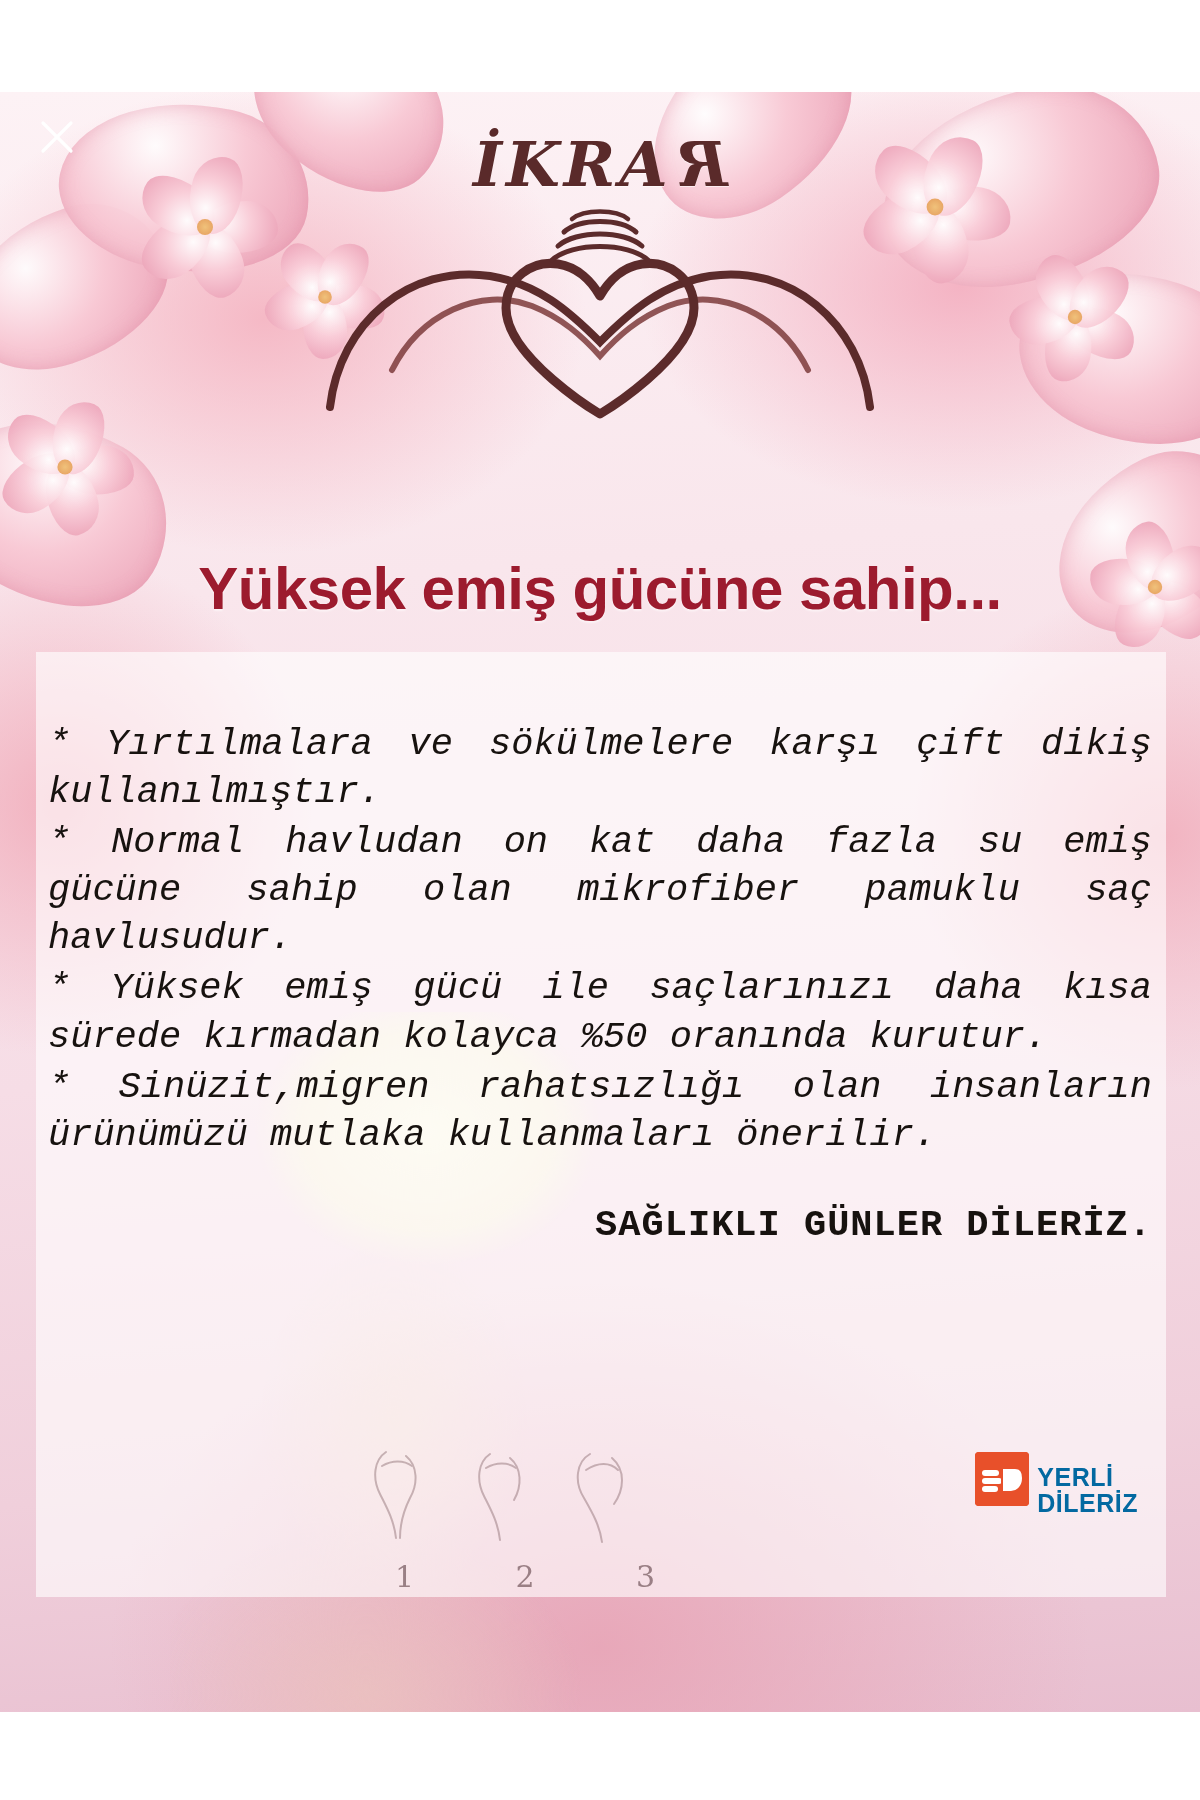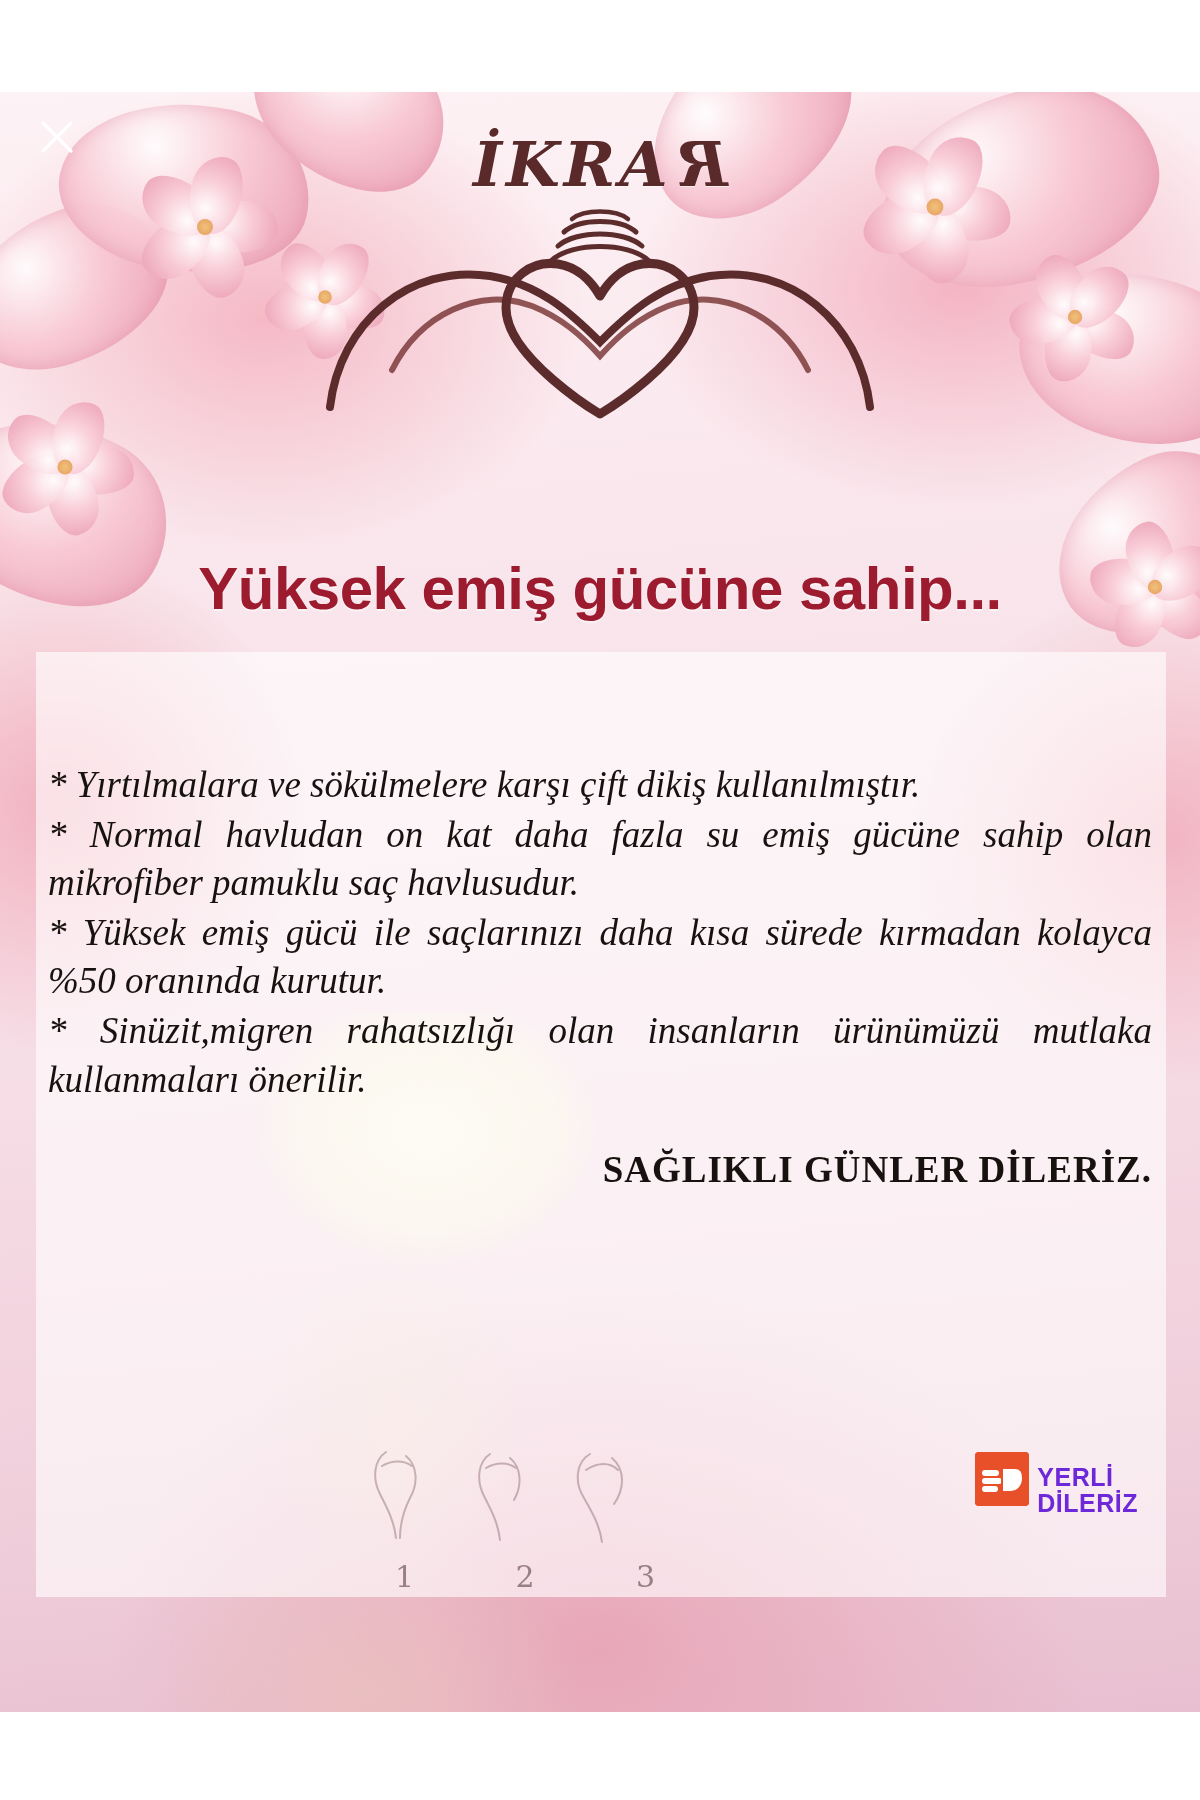--- a/index.html
+++ b/index.html
@@ -175,27 +175,26 @@
     z-index: 12;
   }
 
   
   .copy {
     position: absolute;
     left: 48px;
     top: 628px;
     width: 1104px;
     z-index: 14;
-    font-family: Liberation Serif, serif;
+    font-family: Liberation Mono, monospace;
     font-style: italic;
     font-size: 37px;
     line-height: 1.30;
     color: #17120f;
     text-align: justify;
-    margin-top: 41px;
   }
   .copy p {
     margin: 0 0 2px 0;
     text-align: justify;
     text-justify: inter-word;
   }
   .copy p:last-child { text-align: right; }
   .copy .closing {
     margin-top: 42px;
     font-style: italic;
@@ -226,21 +225,21 @@
     border-radius: 4px;
     position: relative;
     overflow: hidden;
   }
   .badge-mark svg { display: block; }
   .badge-text {
     font-family: "Liberation Sans", sans-serif;
     font-weight: bold;
     font-size: 25px;
     line-height: 1.05;
-    color: #6d28d9;
+    color: #0369a1;
     letter-spacing: 0.5px;
     margin-top: 21px;
   }
 
   
   .steps {
     position: absolute;
     left: 395px;
     bottom: 118px;
     width: 260px;

